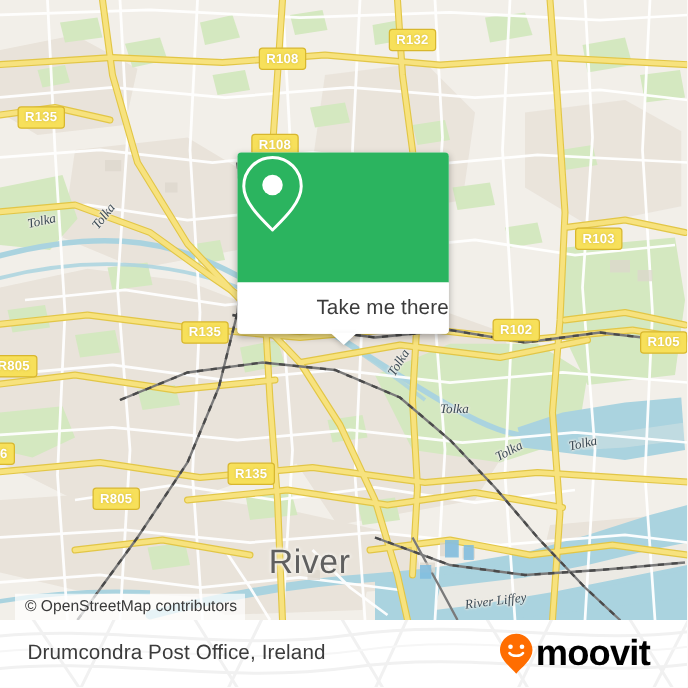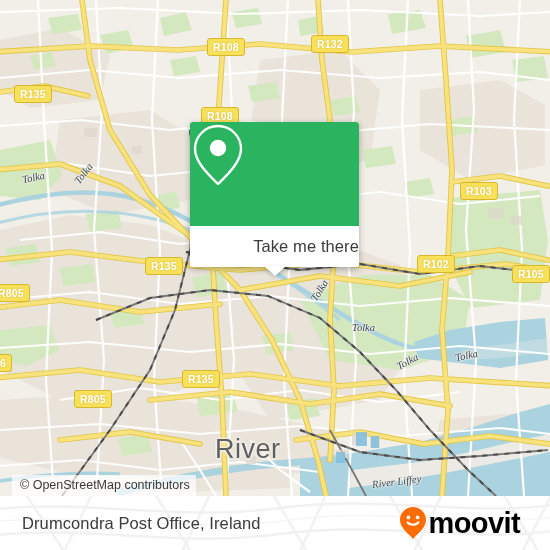--- a/index.html
+++ b/index.html
@@ -360,25 +360,25 @@
         </g>
         <g fill="#7fbde0" opacity="0.85">
           <rect x="356" y="432" width="11" height="14"></rect>
           <rect x="371" y="436" width="8" height="12"></rect>
           <rect x="336" y="452" width="9" height="11"></rect>
         </g>
       </g>
     </svg>
 
     <div class="shield" style="left:207px; top:38px;">R108</div>
-    <div class="shield" style="left:311px; top:35px;">R132</div>
+    <div class="shield" style="left:311px; top:23px;">R132</div>
     <div class="shield" style="left:14px;  top:85px;">R135</div>
     <div class="shield" style="left:201px; top:107px;">R108</div>
     <div class="shield" style="left:460px; top:182px;text-align:right;">R103</div>
-    <div class="shield" style="left:417px; top:255px;">R102</div>
+    <div class="shield" style="left:394px; top:255px;">R102</div>
     <div class="shield" style="left:512px; top:265px;text-align:right;">R105</div>
     <div class="shield" style="left:145px; top:257px;">R135</div>
     <div class="shield" style="left:-8px;  top:284px;">R805</div>
     <div class="shield" style="left:182px; top:370px;">R135</div>
     <div class="shield" style="left:74px;  top:390px;">R805</div>
     <div class="shield" style="left:-6px;  top:354px;">6</div>
 
     <div class="water-label maplabel" style="left:22px;  top:172px; transform:rotate(-12deg);">Tolka</div>
     <div class="water-label maplabel" style="left:72px;  top:168px; transform:rotate(-52deg);">Tolka</div>
     <div class="water-label maplabel" style="left:308px; top:285px; transform:rotate(-58deg);">Tolka</div>

